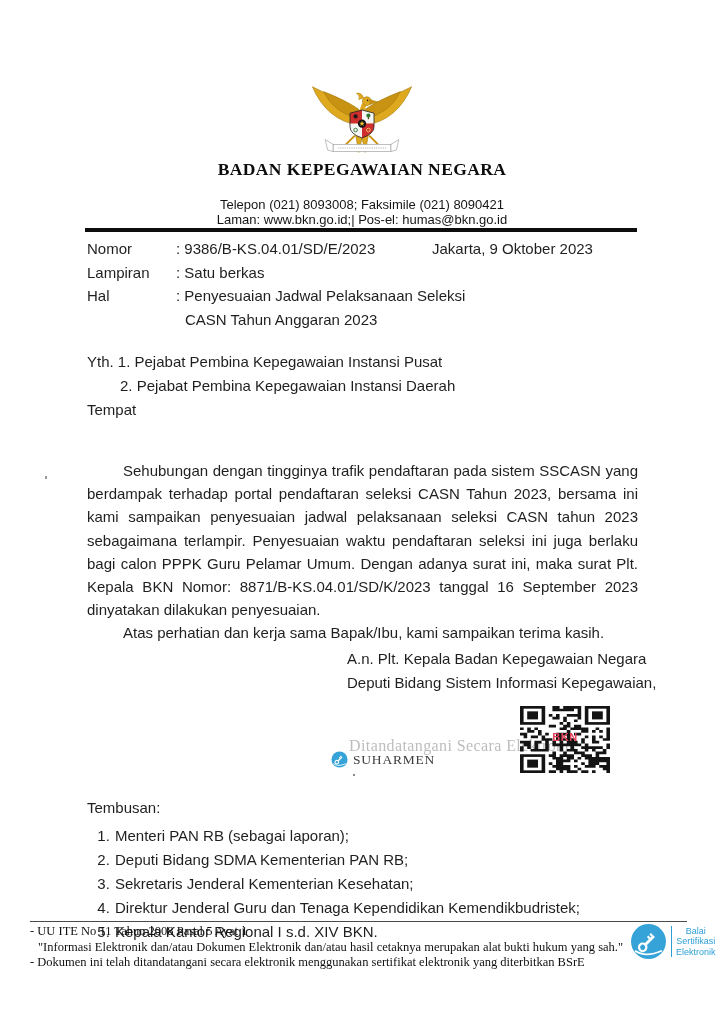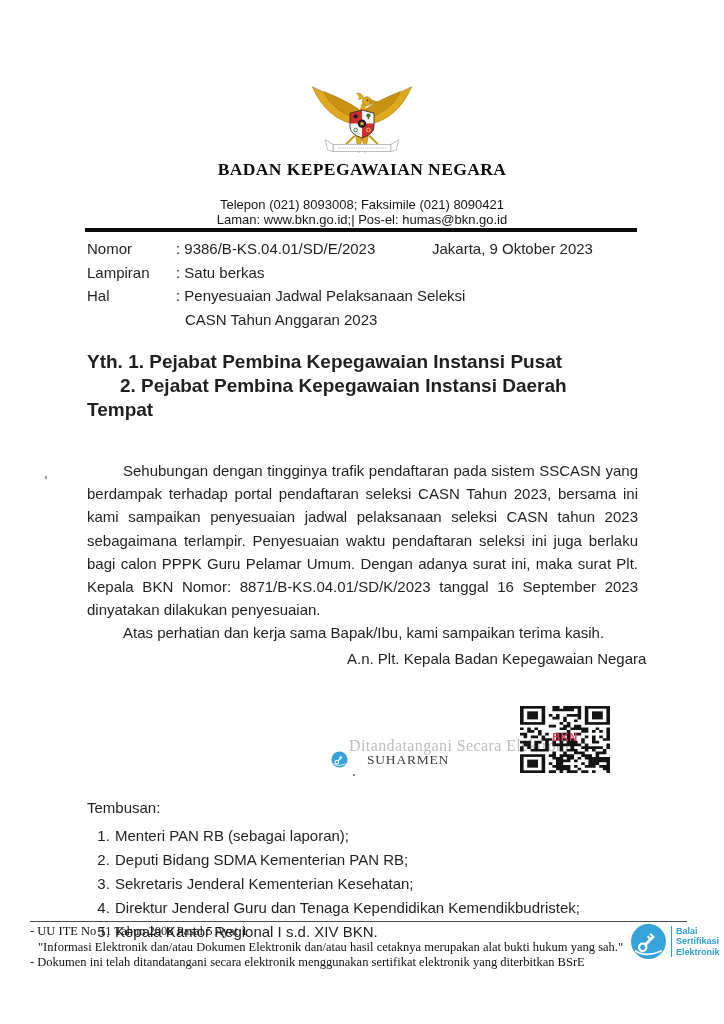--- a/index.html
+++ b/index.html
@@ -15,58 +15,58 @@
   .addr1{top:181px;} .addr2{top:197px;} .addr3{top:212px;}
   .rule{position:absolute;top:228px;left:85px;width:552px;height:3.5px;background:#0d0d0d;}
 
   
   .meta{position:absolute;top:237px;left:87px;width:551px;font-size:15px;line-height:23.5px;}
   .meta-label{display:inline-block;width:89px;}
   .place-date{position:absolute;left:345px;top:0;}
   .hal2{margin-left:98px;}
 
   
-  .recipient{position:absolute;top:350px;left:87px;font-size:19px;line-height:24px;font-weight:bold;}
+  .recipient{position:absolute;top:350px;left:87px;font-size:15px;line-height:24px;}
   .r-indent{padding-left:33px;}
 
   
   .body-text{position:absolute;top:459px;left:87px;width:551px;font-size:15px;
              line-height:23.2px;text-align:justify;}
   .para{margin:0;text-indent:36px;}
 
   
   .closing{position:absolute;top:647px;left:347px;font-size:15px;line-height:24px;}
   .stamp-text{position:absolute;top:737px;left:349px;font-family:"Liberation Serif",serif;
               font-size:16px;color:#bdbdbd;letter-spacing:.4px;}
   .signer{position:absolute;top:751px;left:331px;display:flex;align-items:center;gap:5px;}
   .sig-icon{width:17px;height:17px;flex:0 0 auto;}
   .signer-name{font-family:"Liberation Serif",serif;font-size:13.5px;color:#3c3c3c;
-               letter-spacing:.8px;margin-left:14px;}
+               letter-spacing:.8px;}
   .dot-a{position:absolute;left:353px;top:774px;width:2px;height:2px;background:#8a8a8a;}
   .dot-b{position:absolute;left:45px;top:476px;width:2px;height:3px;background:#9a9a9a;}
 
   .qr{position:absolute;left:520px;top:706px;width:90px;height:67px;}
   .qr svg{width:100%;height:100%;display:block;}
   .qr-overlay{position:absolute;left:50%;top:47%;transform:translate(-50%,-50%);
               font-weight:bold;font-size:11px;color:#e4425c;letter-spacing:.5px;}
 
   
   .tembusan{position:absolute;top:796px;left:87px;font-size:15px;line-height:24px;}
   .tembusan ol{margin:4px;padding:0 0 0 23px;}
   .tembusan li{padding-left:1px;}
 
   
   .footer-rule{position:absolute;top:921px;left:30px;width:657px;height:1px;background:#4a4a4a;}
   .footer{position:absolute;top:924px;left:30px;width:600px;font-family:"Liberation Serif",serif;
           font-size:12.5px;line-height:15.5px;color:#101010;}
   .f-indent{padding-left:8px;}
   .bsre{position:absolute;left:630px;top:923px;display:flex;align-items:center;gap:4px;}
   .bsre-circle{width:37px;height:37px;flex:0 0 auto;}
-  .bsre-text{border-left:1.5px solid #2e9fd6;padding-left:4px;color:#2e9fd6;font-weight:bold;
-             font-size:9px;line-height:10.5px;font-family:"Liberation Sans",sans-serif;}
+  .bsre-text{border-left:1.5px solid #2e9fd6;padding-left:4px;color:#2e9fd6;font-weight:normal;
+             font-size:9px;line-height:10.5px;font-family:"Liberation Sans",sans-serif;text-align:center;}
 </style>
 </head>
 <body>
 
 <div class="page">
 
   <div class="garuda">
     <svg viewBox="0 0 140 110" xmlns="http://www.w3.org/2000/svg">
 
       <g fill="#dfa91f" stroke="#a67c0e" stroke-width="0.8">
@@ -139,20 +139,21 @@
 
   <div class="dot-b"></div>
 
   <section class="body-text">
     <p class="para">Sehubungan dengan tingginya trafik pendaftaran pada sistem SSCASN yang berdampak terhadap portal pendaftaran seleksi CASN Tahun 2023, bersama ini kami sampaikan penyesuaian jadwal pelaksanaan seleksi CASN tahun 2023 sebagaimana terlampir. Penyesuaian waktu pendaftaran seleksi ini juga berlaku bagi calon PPPK Guru Pelamar Umum. Dengan adanya surat ini, maka surat Plt. Kepala BKN Nomor: 8871/B-KS.04.01/SD/K/2023 tanggal 16 September 2023 dinyatakan dilakukan penyesuaian.</p>
     <p class="para">Atas perhatian dan kerja sama Bapak/Ibu, kami sampaikan terima kasih.</p>
   </section>
 
   <section class="closing">
     <div>A.n. Plt. Kepala Badan Kepegawaian Negara</div>
+    <div>Deputi Bidang Sistem Informasi Kepegawaian,</div>
   </section>
 
   <div class="stamp-text">Ditandatangani Secara Elektronik</div>
   <div class="signer">
     <span class="sig-icon">
       <svg viewBox="0 0 36 36" xmlns="http://www.w3.org/2000/svg">
         <circle cx="18" cy="18" r="17" fill="#35a3d8"></circle>
         <g transform="rotate(-45 18 18)">
           <circle cx="10" cy="18" r="3.6" fill="none" stroke="#fff" stroke-width="2.2"></circle>
           <rect x="13.5" y="16.6" width="12" height="2.8" fill="#fff"></rect>

